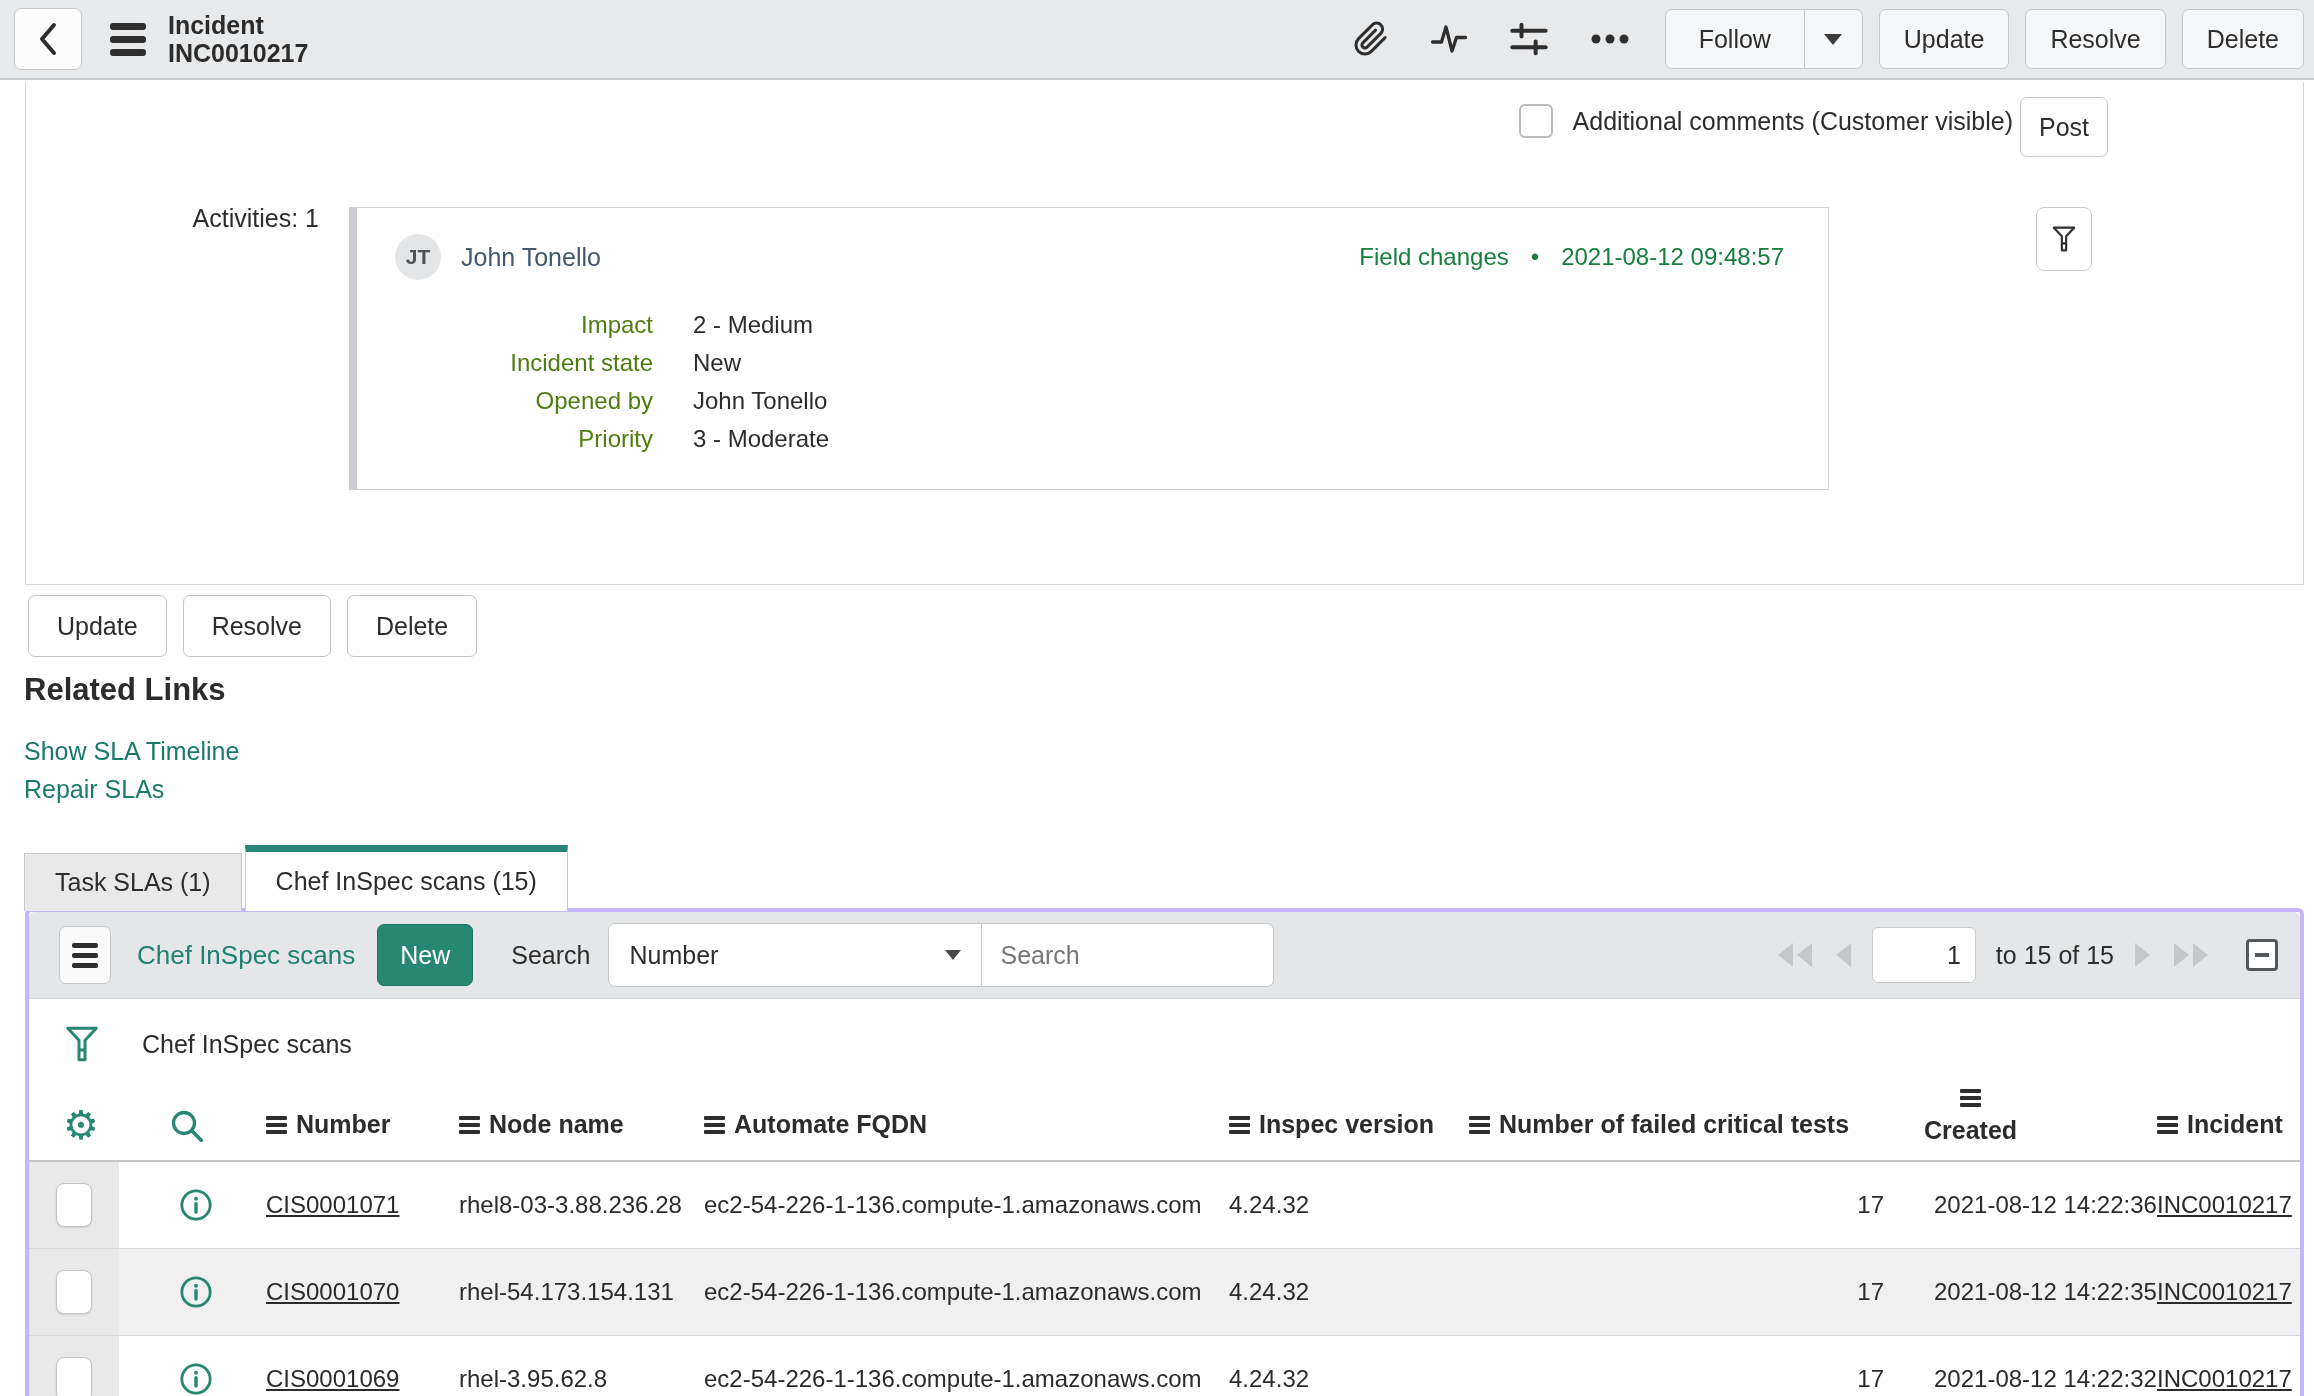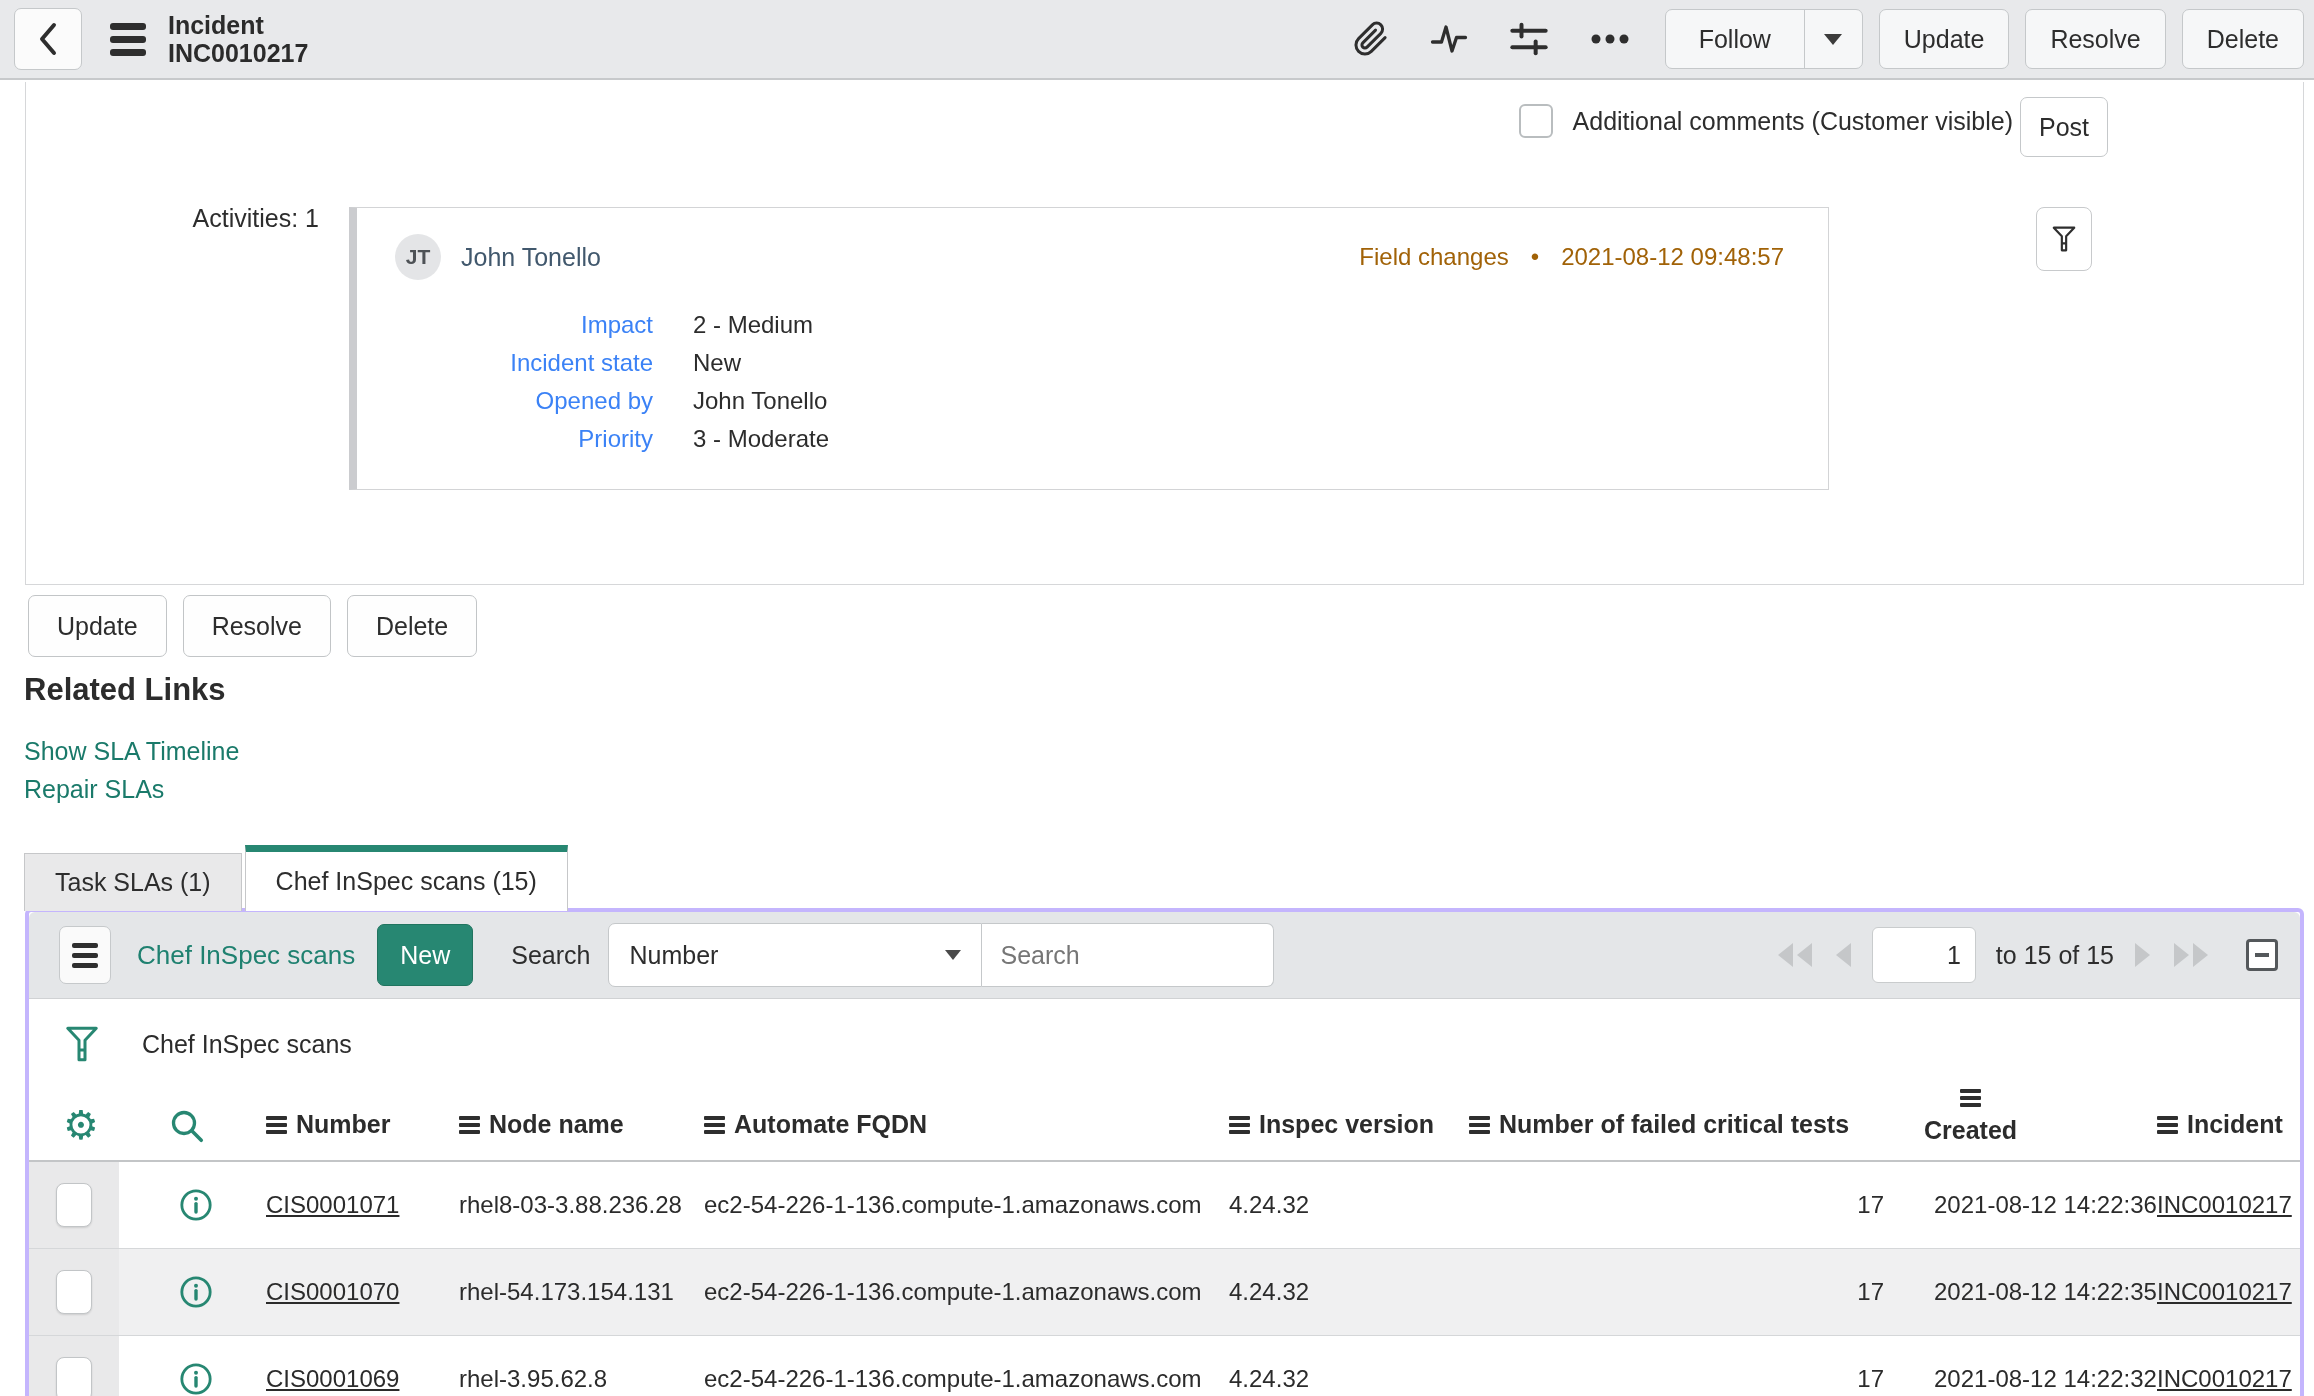--- a/index.html
+++ b/index.html
@@ -35,24 +35,24 @@
   .comments-label{margin-left:20px;font-size:25px;color:#2d2d2d;}
   .post-btn{position:absolute;top:15px;right:195px;height:60px;width:88px;background:#fff;
     border:1px solid #c5c8ca;border-radius:7px;font-size:25px;display:flex;align-items:center;justify-content:center;}
   .act-label{position:absolute;top:122px;left:0;width:293px;text-align:right;font-size:25px;color:#2d2d2d;}
   .act-card{position:absolute;left:323px;top:125px;width:1480px;height:283px;background:#fff;
     border:1px solid #d3d4d6;border-left:8px solid #cbcccf;}
   .act-head{display:flex;align-items:center;padding:26px 44px 0 38px;}
   .avatar{width:46px;height:46px;border-radius:50%;background:#e4e5e7;color:#4e5256;font-size:21px;
     font-weight:bold;display:flex;align-items:center;justify-content:center;flex:none;}
   .act-name{margin-left:20px;font-size:25px;color:#41586d;}
-  .act-meta{margin-left:auto;display:flex;gap:22px;color:#a16207;font-size:24px;}
+  .act-meta{margin-left:auto;display:flex;gap:22px;color:#15803d;font-size:24px;}
   .act-fields{margin-top:26px;}
   .f-row{display:flex;height:38px;align-items:center;}
-  .f-label{width:296px;text-align:right;color:#3b82f6;font-size:24px;flex:none;}
+  .f-label{width:296px;text-align:right;color:#4d7c0f;font-size:24px;flex:none;}
   .f-value{margin-left:40px;color:#2c2c2c;font-size:24px;}
   .card-filter-btn{position:absolute;left:2010px;top:125px;width:56px;height:64px;background:#fff;
     border:1px solid #c8cacc;border-radius:8px;display:flex;align-items:center;justify-content:center;}
 
   
   .mid-btns{position:absolute;left:28px;top:595px;display:flex;gap:16px;}
   .mid-btn{height:62px;padding:0 28px;background:#fefefe;border:1px solid #c2c5c7;border-radius:7px;
     font-size:25px;display:flex;align-items:center;justify-content:center;color:#2d2d2d;}
   .rel-title{position:absolute;left:24px;top:672px;font-size:31px;font-weight:bold;color:#2c2c2c;}
   .rel-links{position:absolute;left:24px;top:732px;font-size:25px;line-height:38px;}

